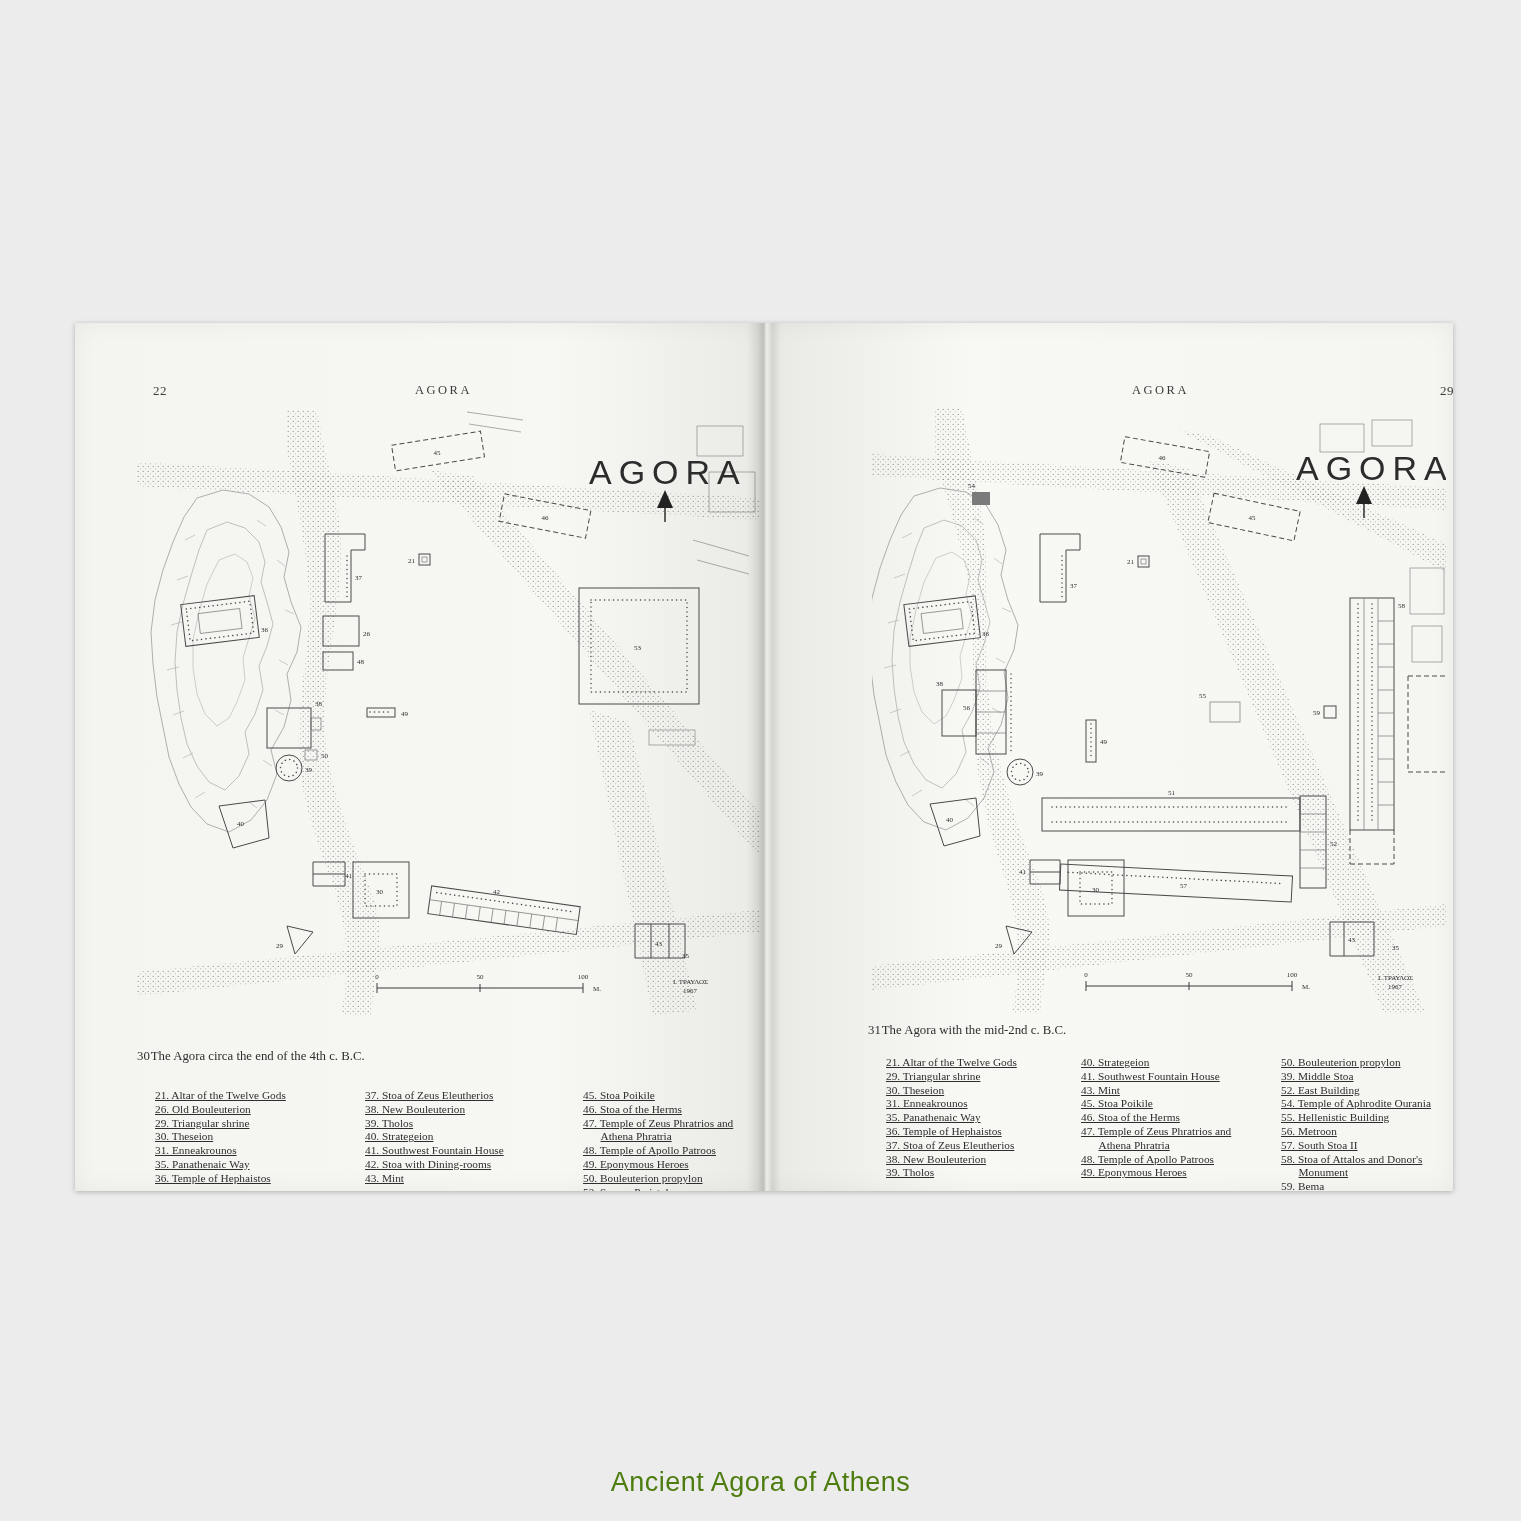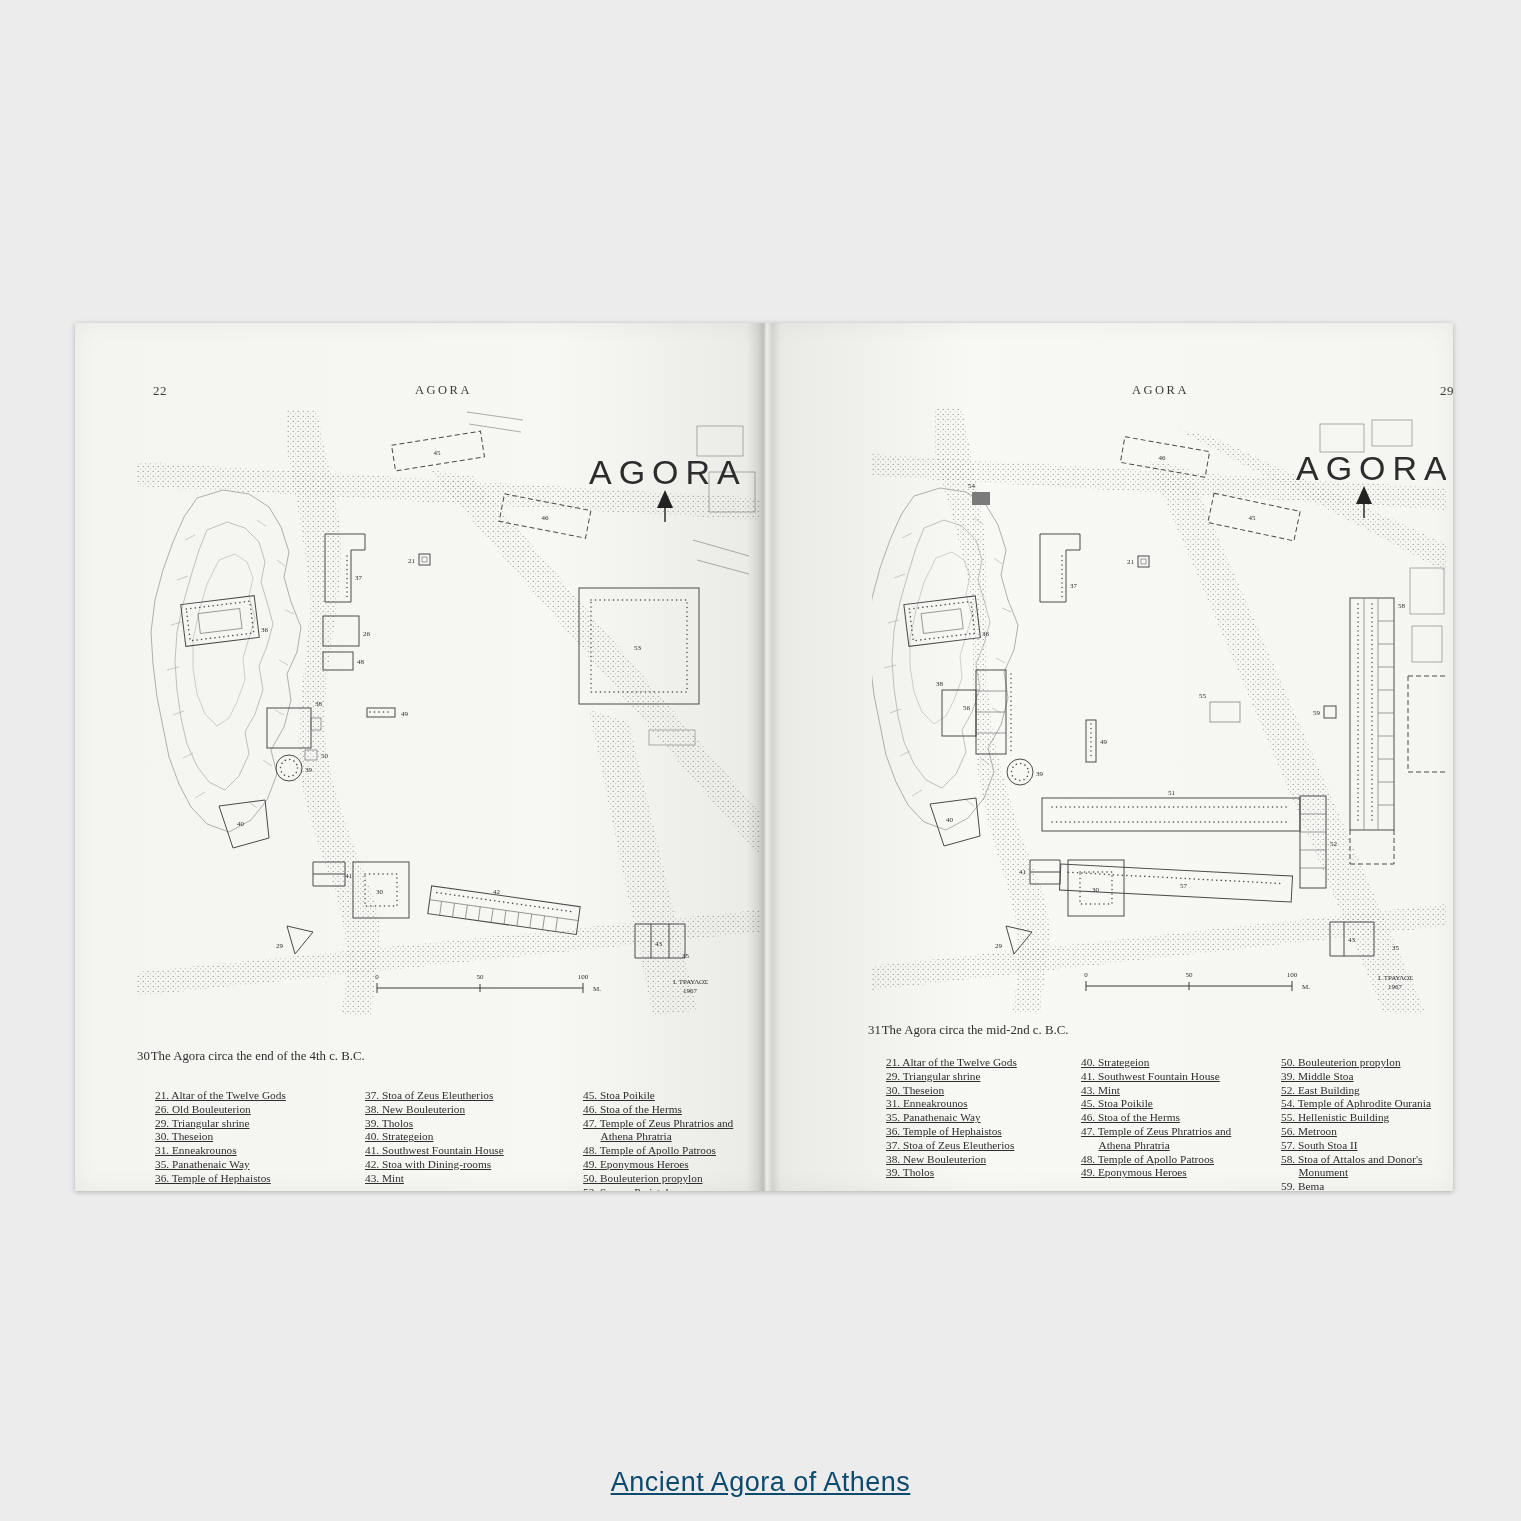--- a/index.html
+++ b/index.html
@@ -21,21 +21,21 @@
   }
   .pagenum{position:absolute;top:60px;font-size:13px;letter-spacing:.5px;color:#3a3a3a;}
   .runhead{position:absolute;top:60px;font-size:12.5px;letter-spacing:2.5px;color:#3a3a3a;}
   .mapwrap{position:absolute;}
   .figcap{position:absolute;font-size:12.8px;color:#2e2e2e;}
   .figcap .num{margin-right:1px;}
   .legend-col{position:absolute;font-size:11.3px;line-height:13.8px;color:#2e2e2e;}
   .legend-item{text-indent:-1.55em;padding-left:1.55em;text-decoration:underline;}
   .footer-caption{
     position:absolute;left:0;top:1467px;width:100%;text-align:center;
-    font-family:"Liberation Sans",sans-serif;font-size:27px;letter-spacing:.5px;color:#0c4a6e;text-decoration:underline;
+    font-family:"Liberation Sans",sans-serif;font-size:27px;letter-spacing:.5px;color:#4d7c0f;
   }
   svg{display:block;}
   .bld{fill:none;stroke:#4a4a4a;stroke-width:1;}
   .bld-light{fill:none;stroke:#757575;stroke-width:0.7;}
   .dots{fill:none;stroke:#4a4a4a;stroke-width:1.5;stroke-dasharray:0.1 4.4;stroke-linecap:round;}
   .dash{fill:none;stroke:#4a4a4a;stroke-width:1;stroke-dasharray:5 3;}
   .maplabel{font-family:"Liberation Serif",serif;font-size:7px;fill:#2d2d2d;}
   .maptitle{font-family:"Liberation Sans",sans-serif;font-size:34px;letter-spacing:7px;fill:#2c2c2c;}
 </style>
 </head>
@@ -386,21 +386,21 @@
           <text class="maplabel" x="430" y="581">M.</text>
         </g>
         <g>
           <text class="maplabel" x="506" y="572">Ι. ΤΡΑΥΛΟΣ</text>
           <text class="maplabel" x="516" y="581">1967</text>
         </g>
       </svg>
     </div>
 
     <div class="figcap" style="left:104px;top:700px">
-      <span class="num">31</span><span>The Agora circa the mid-2nd c. B.C.</span>
+      <span class="num">31</span><span>The Agora with the mid-2nd c. B.C.</span>
     </div>
 
     <div class="legend-col" style="left:122px;top:733px;width:185px">
       <div class="legend-item">21. Altar of the Twelve Gods</div>
       <div class="legend-item">29. Triangular shrine</div>
       <div class="legend-item">30. Theseion</div>
       <div class="legend-item">31. Enneakrounos</div>
       <div class="legend-item">35. Panathenaic Way</div>
       <div class="legend-item">36. Temple of Hephaistos</div>
       <div class="legend-item">37. Stoa of Zeus Eleutherios</div>

